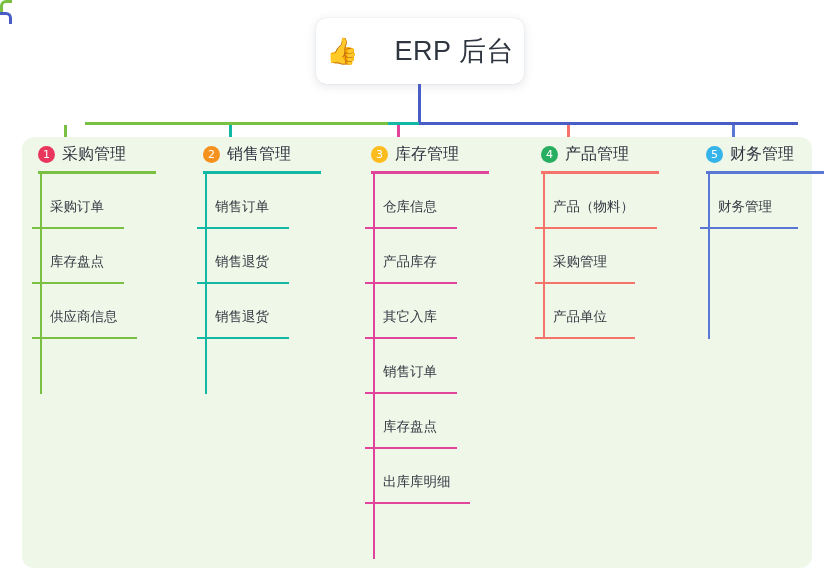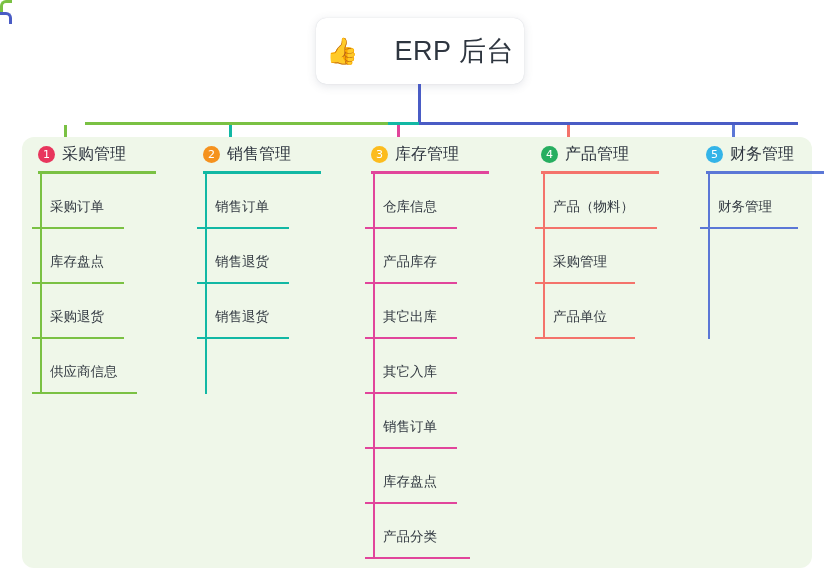--- a/index.html
+++ b/index.html
@@ -197,24 +197,20 @@
         <div class="stem" style="background: rgb(122, 193, 67); height: 220px;"></div>
         <div class="item">
           <span class="item-label">采购订单</span>
           <div class="item-rule" style="width: 92px; background: rgb(122, 193, 67);"></div>
         </div>
         <div class="item">
           <span class="item-label">库存盘点</span>
           <div class="item-rule" style="width: 92px; background: rgb(122, 193, 67);"></div>
         </div>
         <div class="item">
-          <span class="item-label">采购退货</span>
-          <div class="item-rule" style="width: 92px; background: rgb(122, 193, 67);"></div>
-        </div>
-        <div class="item">
           <span class="item-label">供应商信息</span>
           <div class="item-rule" style="width: 105px; background: rgb(122, 193, 67);"></div>
         </div>
       </div>
     </div>
     <div class="column" style="left: 187px; width: 168px;">
       <div class="col-head">
         <span class="badge" style="background: rgb(245, 146, 30);">2</span>
         <span class="col-title">销售管理</span>
       </div>
@@ -245,37 +241,33 @@
         <div class="stem" style="background: rgb(225, 69, 155); height: 385px;"></div>
         <div class="item">
           <span class="item-label">仓库信息</span>
           <div class="item-rule" style="width: 92px; background: rgb(225, 69, 155);"></div>
         </div>
         <div class="item">
           <span class="item-label">产品库存</span>
           <div class="item-rule" style="width: 92px; background: rgb(225, 69, 155);"></div>
         </div>
         <div class="item">
-          <span class="item-label">其它出库</span>
-          <div class="item-rule" style="width: 92px; background: rgb(225, 69, 155);"></div>
-        </div>
-        <div class="item">
           <span class="item-label">其它入库</span>
           <div class="item-rule" style="width: 92px; background: rgb(225, 69, 155);"></div>
         </div>
         <div class="item">
           <span class="item-label">销售订单</span>
           <div class="item-rule" style="width: 92px; background: rgb(225, 69, 155);"></div>
         </div>
         <div class="item">
           <span class="item-label">库存盘点</span>
           <div class="item-rule" style="width: 92px; background: rgb(225, 69, 155);"></div>
         </div>
         <div class="item">
-          <span class="item-label">产品分类</span>
+          <span class="item-label">出库库明细</span>
           <div class="item-rule" style="width: 105px; background: rgb(225, 69, 155);"></div>
         </div>
       </div>
     </div>
     <div class="column" style="left: 525px; width: 165px;">
       <div class="col-head">
         <span class="badge" style="background: rgb(39, 174, 96);">4</span>
         <span class="col-title">产品管理</span>
       </div>
       <div class="col-rule" style="width: 118px; background: rgb(244, 115, 107);"></div>

